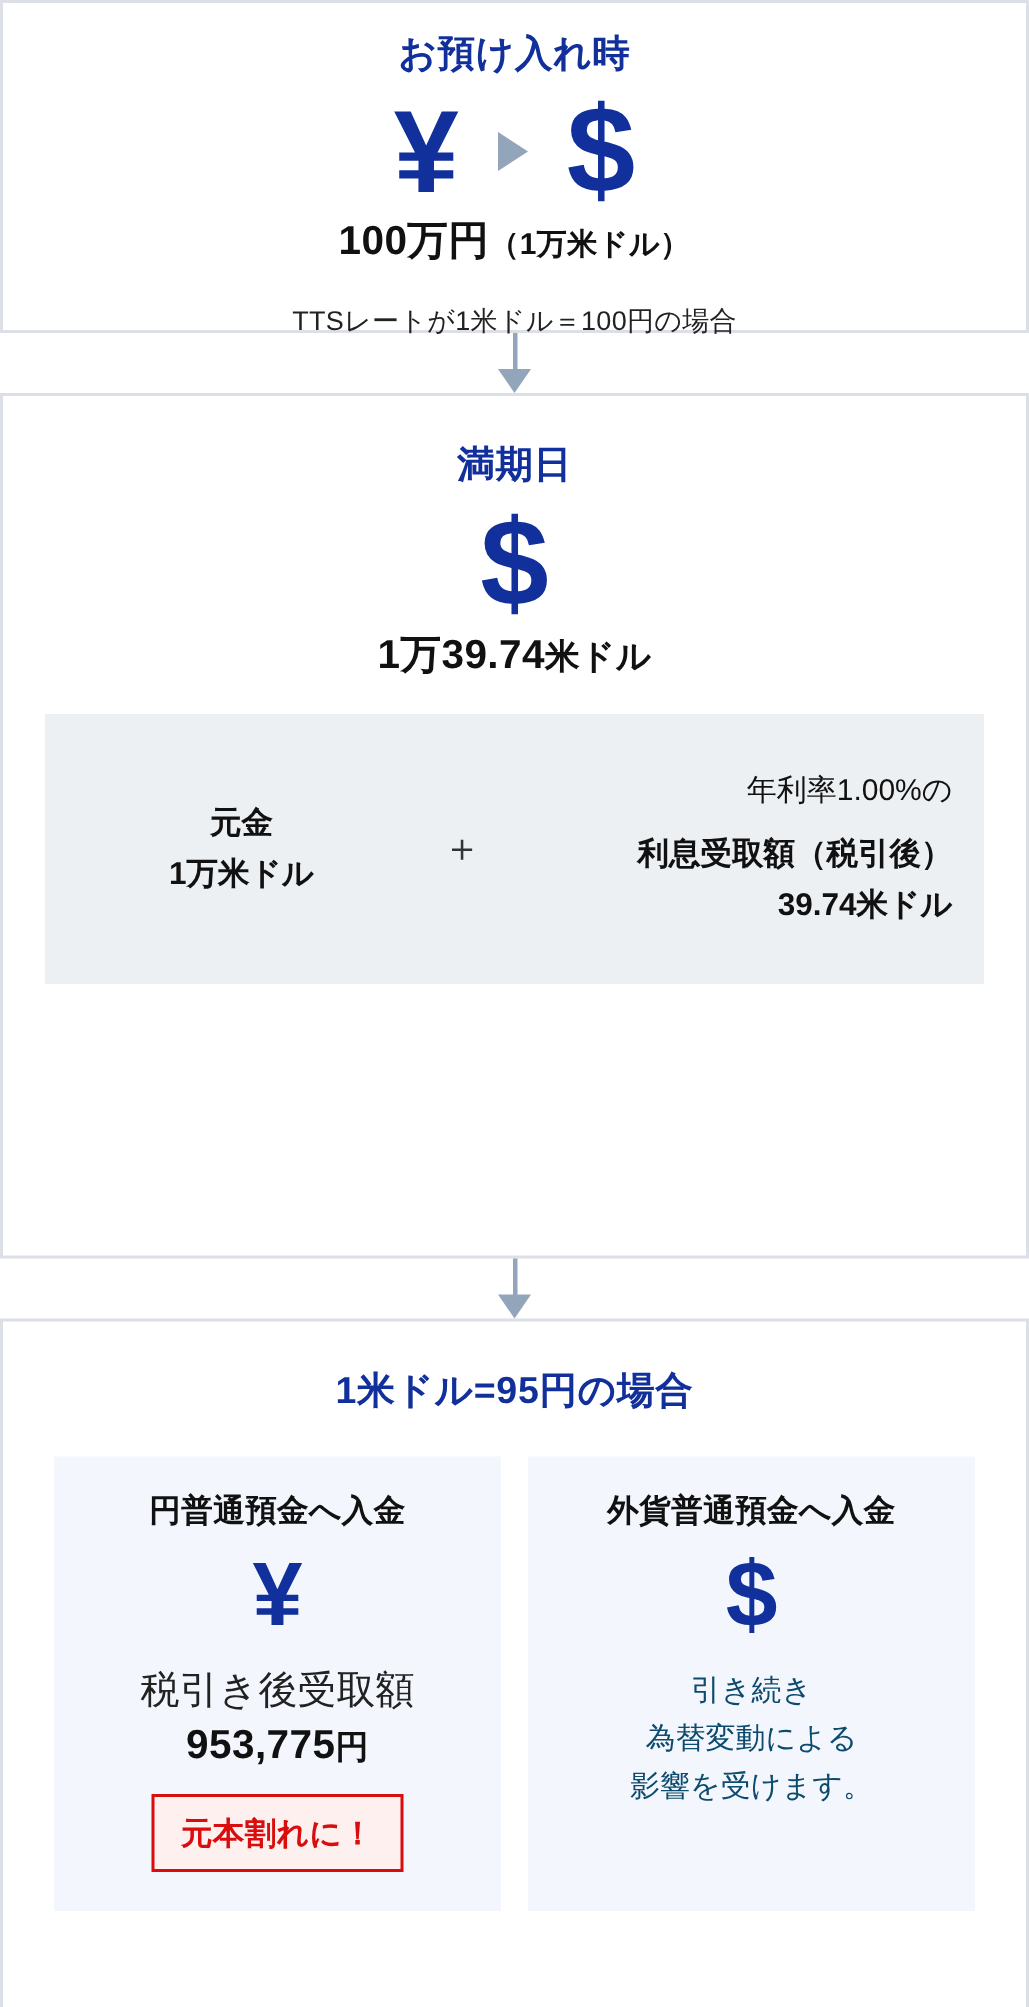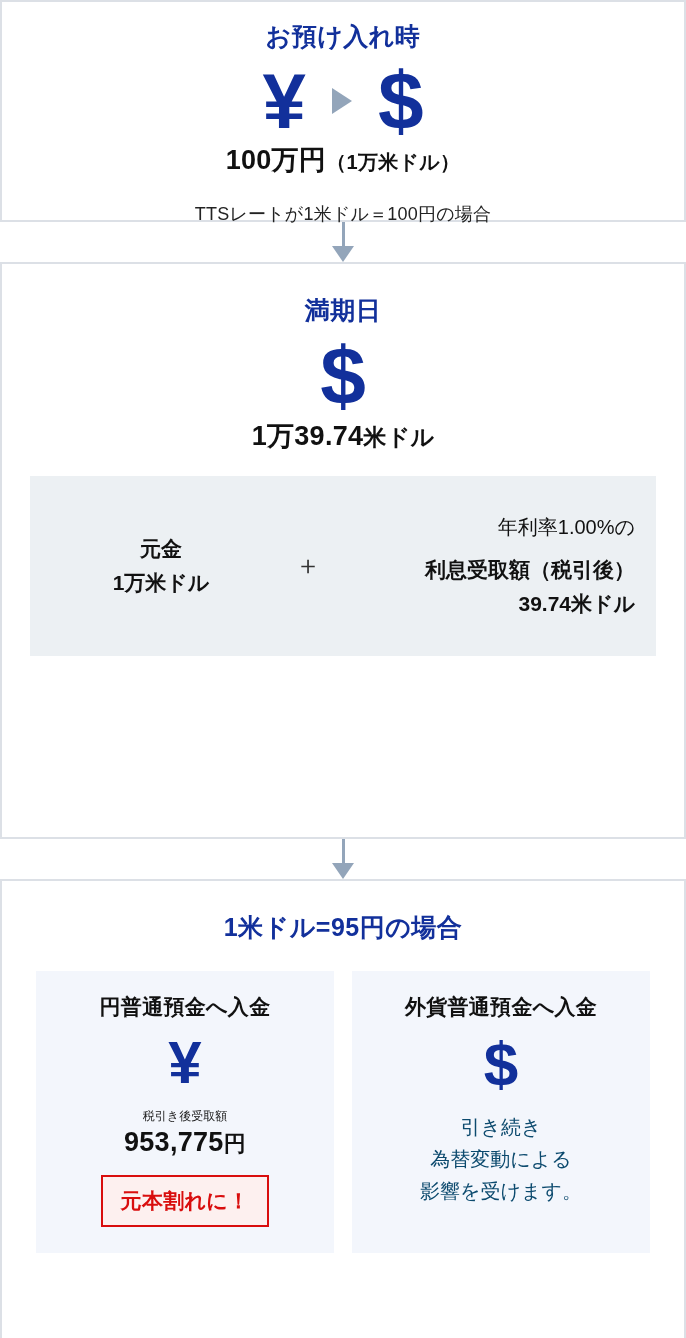--- a/index.html
+++ b/index.html
@@ -207,21 +207,21 @@
   .card-glyph {
     color: #12309b;
     font-weight: bold;
     line-height: 1;
     margin-top: 12px;
   }
   .card-glyph-yen { font-size: 60px; }
   .card-glyph-usd { font-size: 62px; }
 
   .card-label {
-    font-size: 12px;
+    font-size: 26px;
     color: #222222;
     text-align: center;
     margin-top: 14px;
     line-height: 1.5;
   }
   .card-amount {
     font-size: 27px;
     font-weight: bold;
     color: #111111;
     text-align: center;

